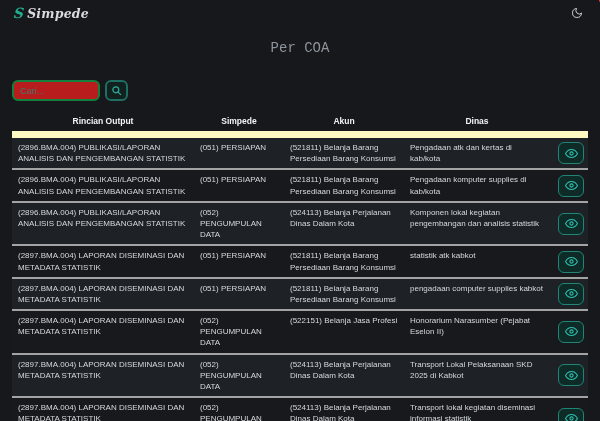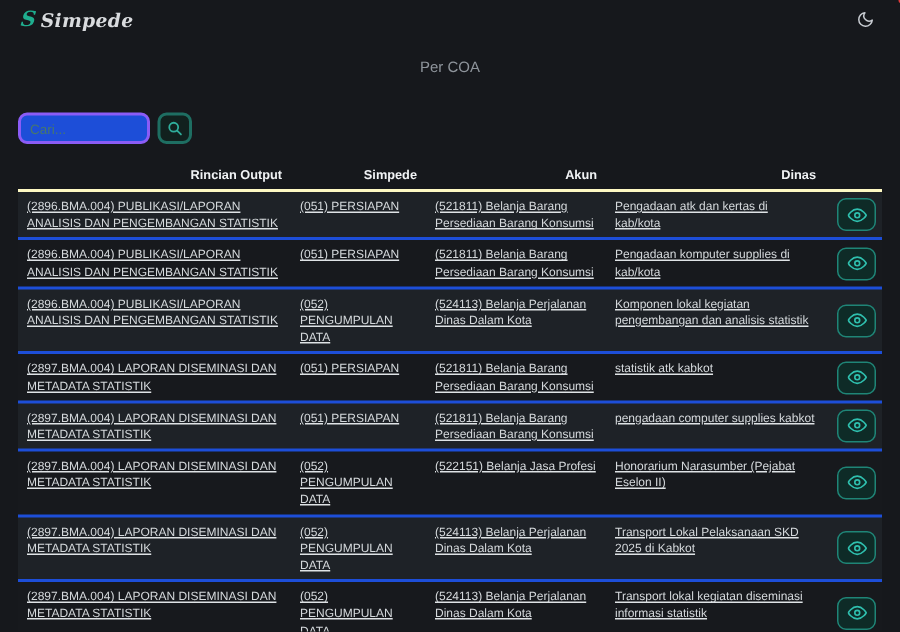--- a/index.html
+++ b/index.html
@@ -35,59 +35,59 @@
     font-size: 12.5px; color: #d9dbde; letter-spacing: 0.2px;
   }
   .theme-toggle {
     background: none; border: none; cursor: pointer;
     width: 18px; height: 18px;
     display: flex; align-items: center; justify-content: center;
   }
   
   .page-head { text-align: center; margin-top: 7px; }
   .page-title { font-size: 13.5px; font-weight: bold; color: #f2f4f6; }
-  .page-subtitle { font-size: 10px; color: #8e949b; margin-top: 14px; }
+  .page-subtitle { font-size: 14px; color: #8e949b; margin-top: 14px; font-family: Liberation Mono, monospace; }
   
   .content { padding: 0 12px; }
   .search-row { display: flex; align-items: center; gap: 5px; margin-top: 24px; }
   .search-input {
     width: 88px; height: 21px;
-    background: #1d4ed8;
-    border: 2px solid #8b5cf6; border-radius: 6px;
+    background: #b91c1c;
+    border: 2px solid #15803d; border-radius: 6px;
     color: #9fc4bc; font-size: 9px; padding: 0 6px;
     font-family: "Liberation Sans", sans-serif;
     outline: none;
   }
   .search-input::placeholder { color: #47776d; }
   .search-btn {
     width: 23px; height: 21px;
     background: #11211e;
     border: 2px solid #1e6e62; border-radius: 6px;
     display: flex; align-items: center; justify-content: center;
     cursor: pointer; flex: none;
   }
   
   table { width: 100%; border-collapse: collapse; margin-top: 9px; table-layout: fixed; }
   thead th {
-    text-align: right; font-size: 8.5px; font-weight: bold; color: #f1f3f5;
+    text-align: center; font-size: 8.5px; font-weight: bold; color: #f1f3f5;
     padding: 6px 6px 5px 6px;
-    border-bottom: 2px solid #fef9c3;
+    border-bottom: 7px solid #fef9c3;
     white-space: nowrap;
   }
   th.col-rincian, td.col-rincian { width: 182px; }
   th.col-komponen, td.col-komponen { width: 90px; }
   th.col-akun, td.col-akun { width: 120px; }
   th.col-detail, td.col-detail { width: auto; }
   th.col-action, td.col-action { width: 38px; }
   tbody td {
     font-size: 8px; line-height: 1.4; color: #d5d9dc;
     padding: 4px 6px; vertical-align: top;
   }
   tbody td.col-action { vertical-align: middle; text-align: right; padding-right: 4px; }
-  tbody tr { border-bottom: 2px solid #1d4ed8; text-decoration: underline; }
+  tbody tr { border-bottom: 2px solid #a3a3a3; }
   tbody tr:nth-child(odd) { background: #1e2227; }
   tbody tr:nth-child(even) { background: #17191d; }
   .eye-btn {
     width: 26px; height: 22px;
     background: #0e2b27;
     border: 1.5px solid #1f8577; border-radius: 6px;
     display: inline-flex; align-items: center; justify-content: center;
     cursor: pointer;
   }
 </style>

